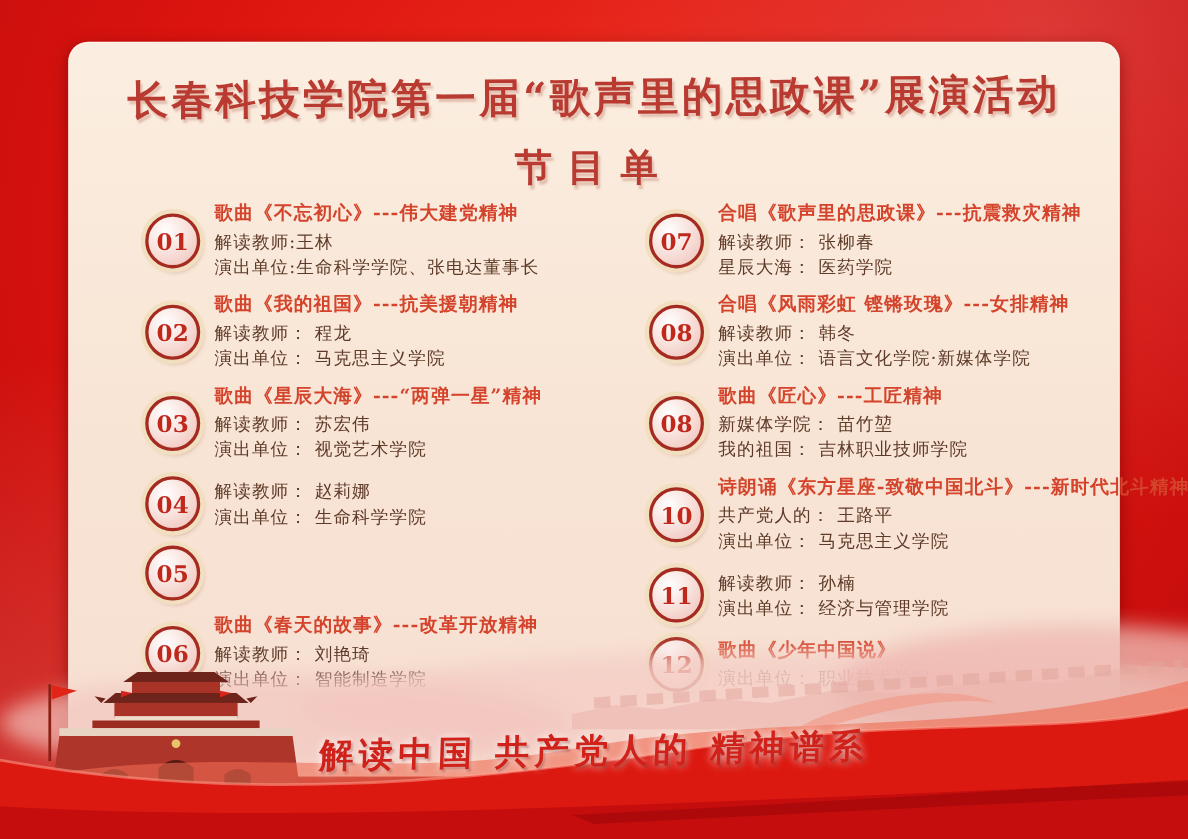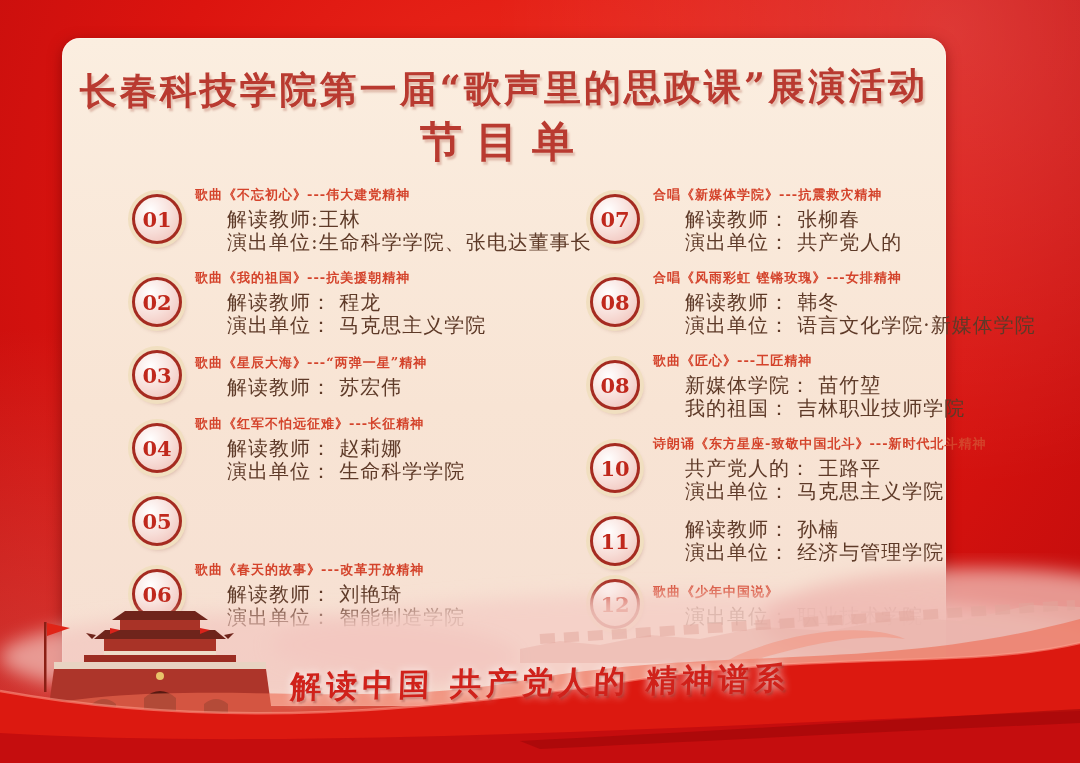--- a/index.html
+++ b/index.html
@@ -12,53 +12,53 @@
     background:radial-gradient(ellipse at 50% 28%, #ef2e1e 0%, #dc140f 52%, #bd0b0c 100%);
   }
   .poster::before{
     content:"";position:absolute;inset:0;
     background:
       radial-gradient(circle at 88% 4%, rgba(255,255,255,.16), transparent 38%),
       radial-gradient(circle at 4% 92%, rgba(255,180,160,.25), transparent 30%);
     pointer-events:none;
   }
   .panel{
-    position:absolute;left:62px;top:38px;width:884px;height:668px;
+    position:absolute;left:62px;top:38px;width:956px;height:668px;
     border-radius:18px;
     background:linear-gradient(180deg,#fbeee0 0%, #f8e4d4 55%, #f6dfd2 100%);
     box-shadow:0 4px 14px rgba(90,0,0,.5), inset 0 0 0 1px rgba(255,255,255,.35);
   }
   .title-wrap{position:absolute;left:0;top:26px;width:100%;text-align:center;}
   .title-line1{
     font-size:37px;font-weight:bold;color:#b93a30;letter-spacing:3px;
     text-shadow:2px 3px 2px rgba(160,70,50,.28);
     transform:rotate(-.4deg);
   }
   .title-line2{
-    font-size:42px;font-weight:bold;color:#b93a30;letter-spacing:14px;
+    margin-top:16px;font-size:34px;font-weight:bold;color:#b93a30;letter-spacing:14px;
     text-shadow:2px 3px 2px rgba(160,70,50,.28);
   }
   .col{position:absolute;width:440px;display:flex;flex-direction:column;}
   .col-left{left:70px;top:146px;}
   .col-right{left:528px;top:146px;}
   .item{display:flex;align-items:center;margin-bottom:13px;}
   .badge{
     flex:0 0 44px;width:44px;height:44px;border-radius:50%;margin-right:13px;
     background:radial-gradient(circle at 35% 30%, #ffffff 0%, #f7dcd6 55%, #eebcb4 100%);
     border:3px solid #a52b20;
     box-shadow:0 0 0 4px #f1dfc0, 2px 3px 5px rgba(110,30,20,.35);
     display:flex;align-items:center;justify-content:center;text-align:right;
   }
   .badge-num{font-size:21px;font-weight:bold;color:#c0281c;letter-spacing:0;}
   .item-title{
-    font-size:13px;font-weight:bold;color:#d4432b;letter-spacing:1px;
+    font-size:17px;font-weight:bold;color:#d4432b;letter-spacing:1px;
     line-height:21px;margin-bottom:3px;white-space:nowrap;
   }
   .item-line{
-    font-size:20px;color:#5e3a28;letter-spacing:1px;line-height:23px;white-space:nowrap;margin-left:32px;
+    font-size:16px;color:#5e3a28;letter-spacing:1px;line-height:23px;white-space:nowrap;
   }
   .item-line:empty{display:none;}
   .mist{position:absolute;left:0;bottom:0;width:1080px;height:210px;}
   .gate{position:absolute;left:40px;top:608px;width:240px;height:112px;}
   .waves{position:absolute;left:0;bottom:0;width:1080px;height:200px;}
   .footer-text{
     position:absolute;left:0;top:662px;width:100%;text-align:center;
     font-size:31px;font-weight:bold;color:#d0211a;letter-spacing:5px;
     text-shadow:0 0 8px rgba(255,255,255,.85), 2px 2px 2px rgba(120,20,10,.4);
     transform:rotate(-1deg) skewX(-3deg);
@@ -98,28 +98,28 @@
           <div class="item-line">演出单位： 马克思主义学院</div>
         </div>
       </div>
       <div class="item">
         <div class="badge">
             <span class="badge-num">03</span>
           </div>
         <div class="body">
           <div class="item-title">歌曲《星辰大海》---“两弹一星”精神</div>
           <div class="item-line">解读教师： 苏宏伟</div>
+          <div class="item-line">演出单位： 视觉艺术学院</div>
         </div>
       </div>
       <div class="item">
         <div class="badge">
             <span class="badge-num">04</span>
           </div>
         <div class="body">
-          <div class="item-title">歌曲《红军不怕远征难》---长征精神</div>
           <div class="item-line">解读教师： 赵莉娜</div>
           <div class="item-line">演出单位： 生命科学学院</div>
         </div>
       </div>
       <div class="item">
         <div class="badge">
             <span class="badge-num">05</span>
           </div>
       </div>
       <div class="item">
@@ -133,23 +133,23 @@
         </div>
       </div>
     </div>
 
     <div class="col col-right">
       <div class="item">
         <div class="badge">
             <span class="badge-num">07</span>
           </div>
         <div class="body">
-          <div class="item-title">合唱《新媒体学院》---抗震救灾精神</div>
+          <div class="item-title">合唱《歌声里的思政课》---抗震救灾精神</div>
           <div class="item-line">解读教师： 张柳春</div>
-          <div class="item-line">演出单位： 共产党人的</div>
+          <div class="item-line">星辰大海： 医药学院</div>
         </div>
       </div>
       <div class="item">
         <div class="badge">
             <span class="badge-num">08</span>
           </div>
         <div class="body">
           <div class="item-title">合唱《风雨彩虹 铿锵玫瑰》---女排精神</div>
           <div class="item-line">解读教师： 韩冬</div>
           <div class="item-line">演出单位： 语言文化学院·新媒体学院</div>

